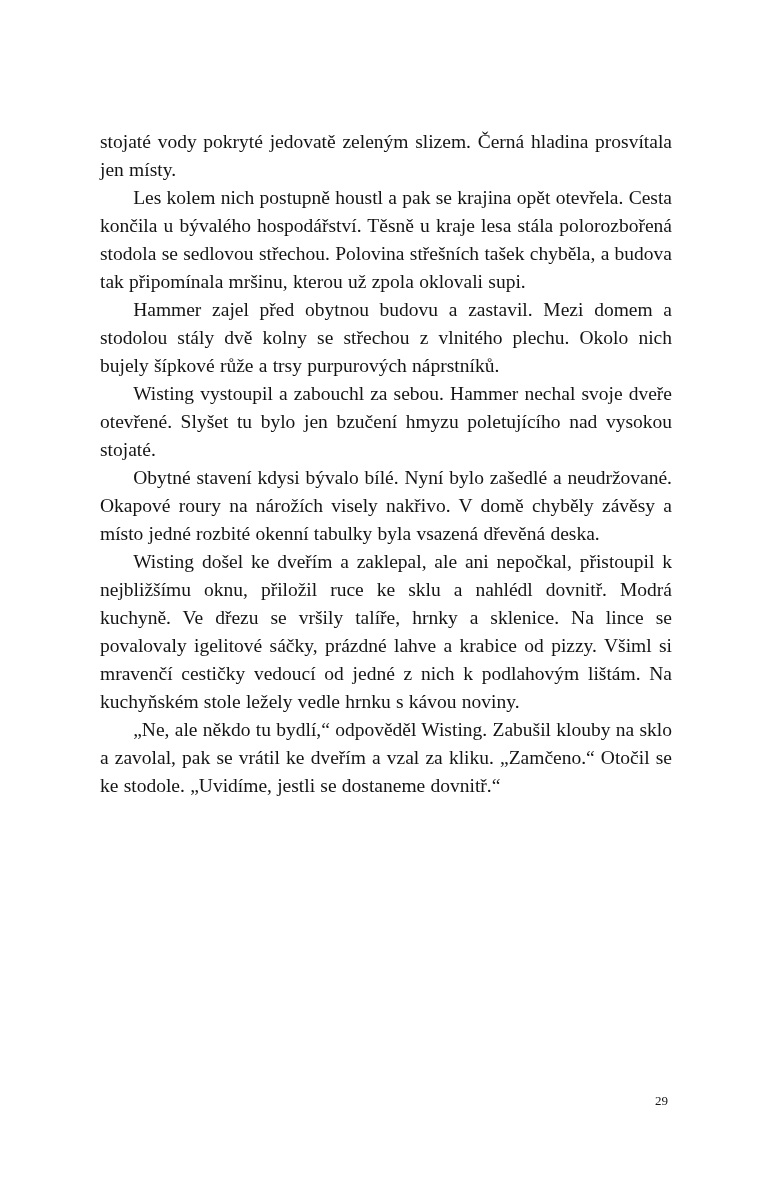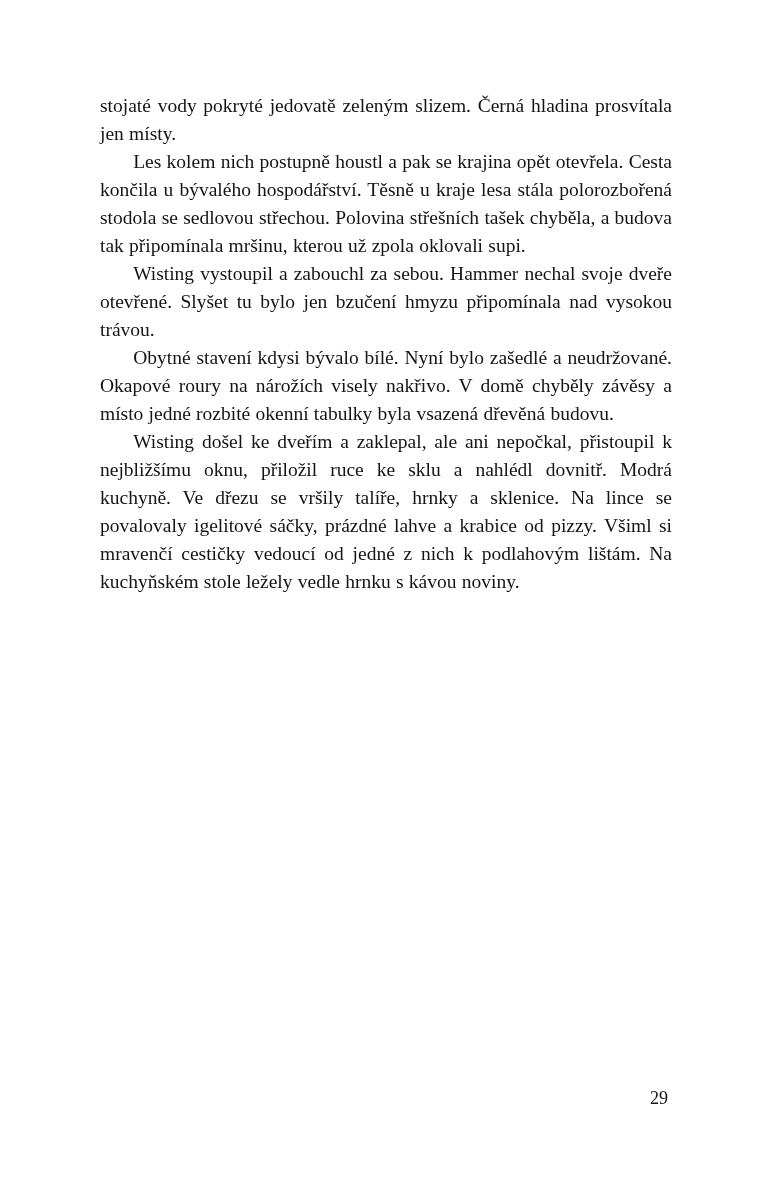--- a/index.html
+++ b/index.html
@@ -28,35 +28,38 @@
       -webkit-hyphens: auto;
       word-spacing: 0.02em;
     }
     .text-block p {
       margin: 0;
       padding: 0;
       text-indent: 1.7em;
     }
     .text-block p:first-child {
       text-indent: 0;
+      margin-top: 36px;
     }
     .page-number {
       position: absolute;
       right: 100px;
       bottom: 74px;
-      font-size: 18px;
+      font-size: 13px;
       line-height: 1;
       color: #141414;
     }
   </style>
 </head>
 <body>
 
 <div class="page">
   <div class="text-block">
     <p>stojaté vody pokryté jedovatě zeleným slizem. Černá hladina prosvítala jen místy.</p>
     <p>Les kolem nich postupně houstl a pak se krajina opět otevřela. Cesta končila u bývalého hospodářství. Těsně u kraje lesa stála polorozbořená stodola se sedlovou střechou. Polovina střešních tašek chyběla, a budova tak připomínala mršinu, kterou už zpola oklovali supi.</p>
-    <p>Wisting vystoupil a zabouchl za sebou. Hammer nechal svoje dveře otevřené. Slyšet tu bylo jen bzučení hmyzu připomínala nad vysokou trávou.</p>
-    <p>Obytné stavení kdysi bývalo bílé. Nyní bylo zašedlé a neudržované. Okapové roury na nárožích visely nakřivo. V domě chyběly závěsy a místo jedné rozbité okenní tabulky byla vsazená dřevěná budovu.</p>
+    <p>Hammer zajel před obytnou budovu a zastavil. Mezi domem a stodolou stály dvě kolny se střechou z vlnitého plechu. Okolo nich bujely šípkové růže a trsy purpurových náprstníků.</p>
+    <p>Wisting vystoupil a zabouchl za sebou. Hammer nechal svoje dveře otevřené. Slyšet tu bylo jen bzučení hmyzu poletujícího nad vysokou stojaté.</p>
+    <p>Obytné stavení kdysi bývalo bílé. Nyní bylo zašedlé a neudržované. Okapové roury na nárožích visely nakřivo. V domě chyběly závěsy a místo jedné rozbité okenní tabulky byla vsazená dřevěná deska.</p>
     <p>Wisting došel ke dveřím a zaklepal, ale ani nepočkal, přistoupil k nejbližšímu oknu, přiložil ruce ke sklu a nahlédl dovnitř. Modrá kuchyně. Ve dřezu se vršily talíře, hrnky a sklenice. Na lince se povalovaly igelitové sáčky, prázdné lahve a krabice od pizzy. Všiml si mravenčí cestičky vedoucí od jedné z nich k podlahovým lištám. Na kuchyňském stole ležely vedle hrnku s kávou noviny.</p>
+    <p>„Ne, ale někdo tu bydlí,“ odpověděl Wisting. Zabušil klouby na sklo a zavolal, pak se vrátil ke dveřím a vzal za kliku. „Zamčeno.“ Otočil se ke stodole. „Uvidíme, jestli se dostaneme dovnitř.“</p>
   </div>
   <div class="page-number">29</div>
 </div>
 
 </body></html>

